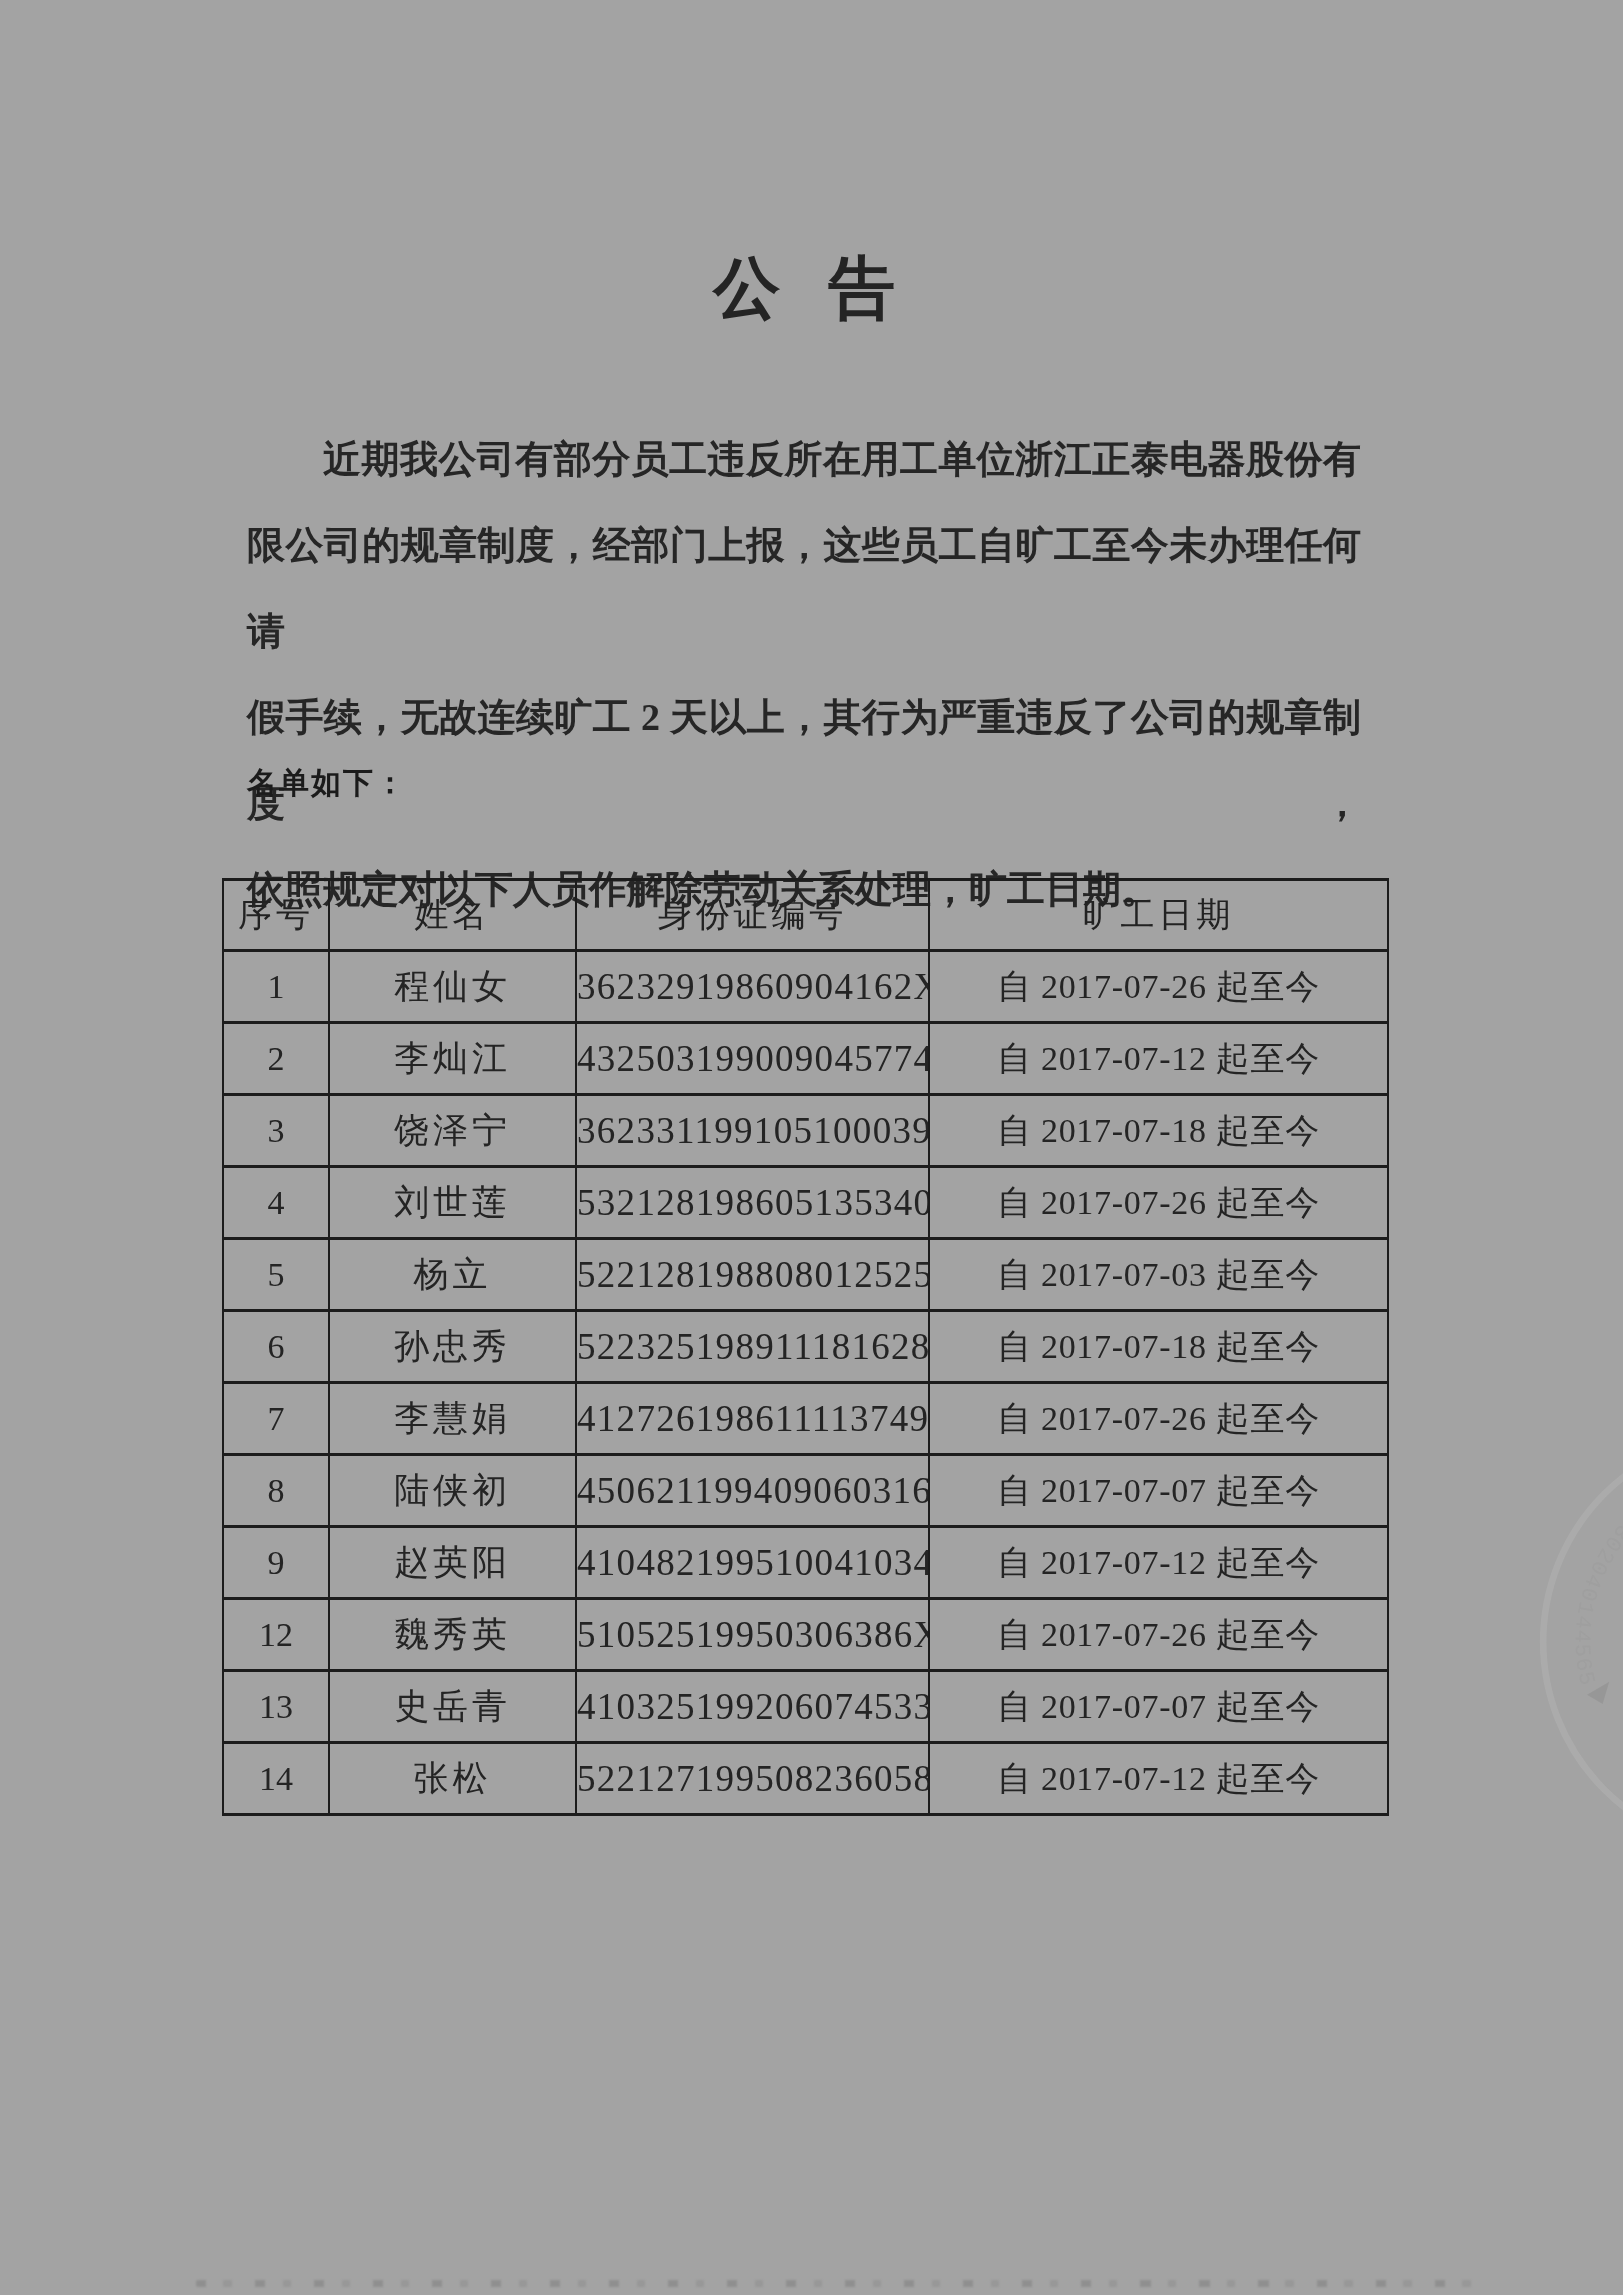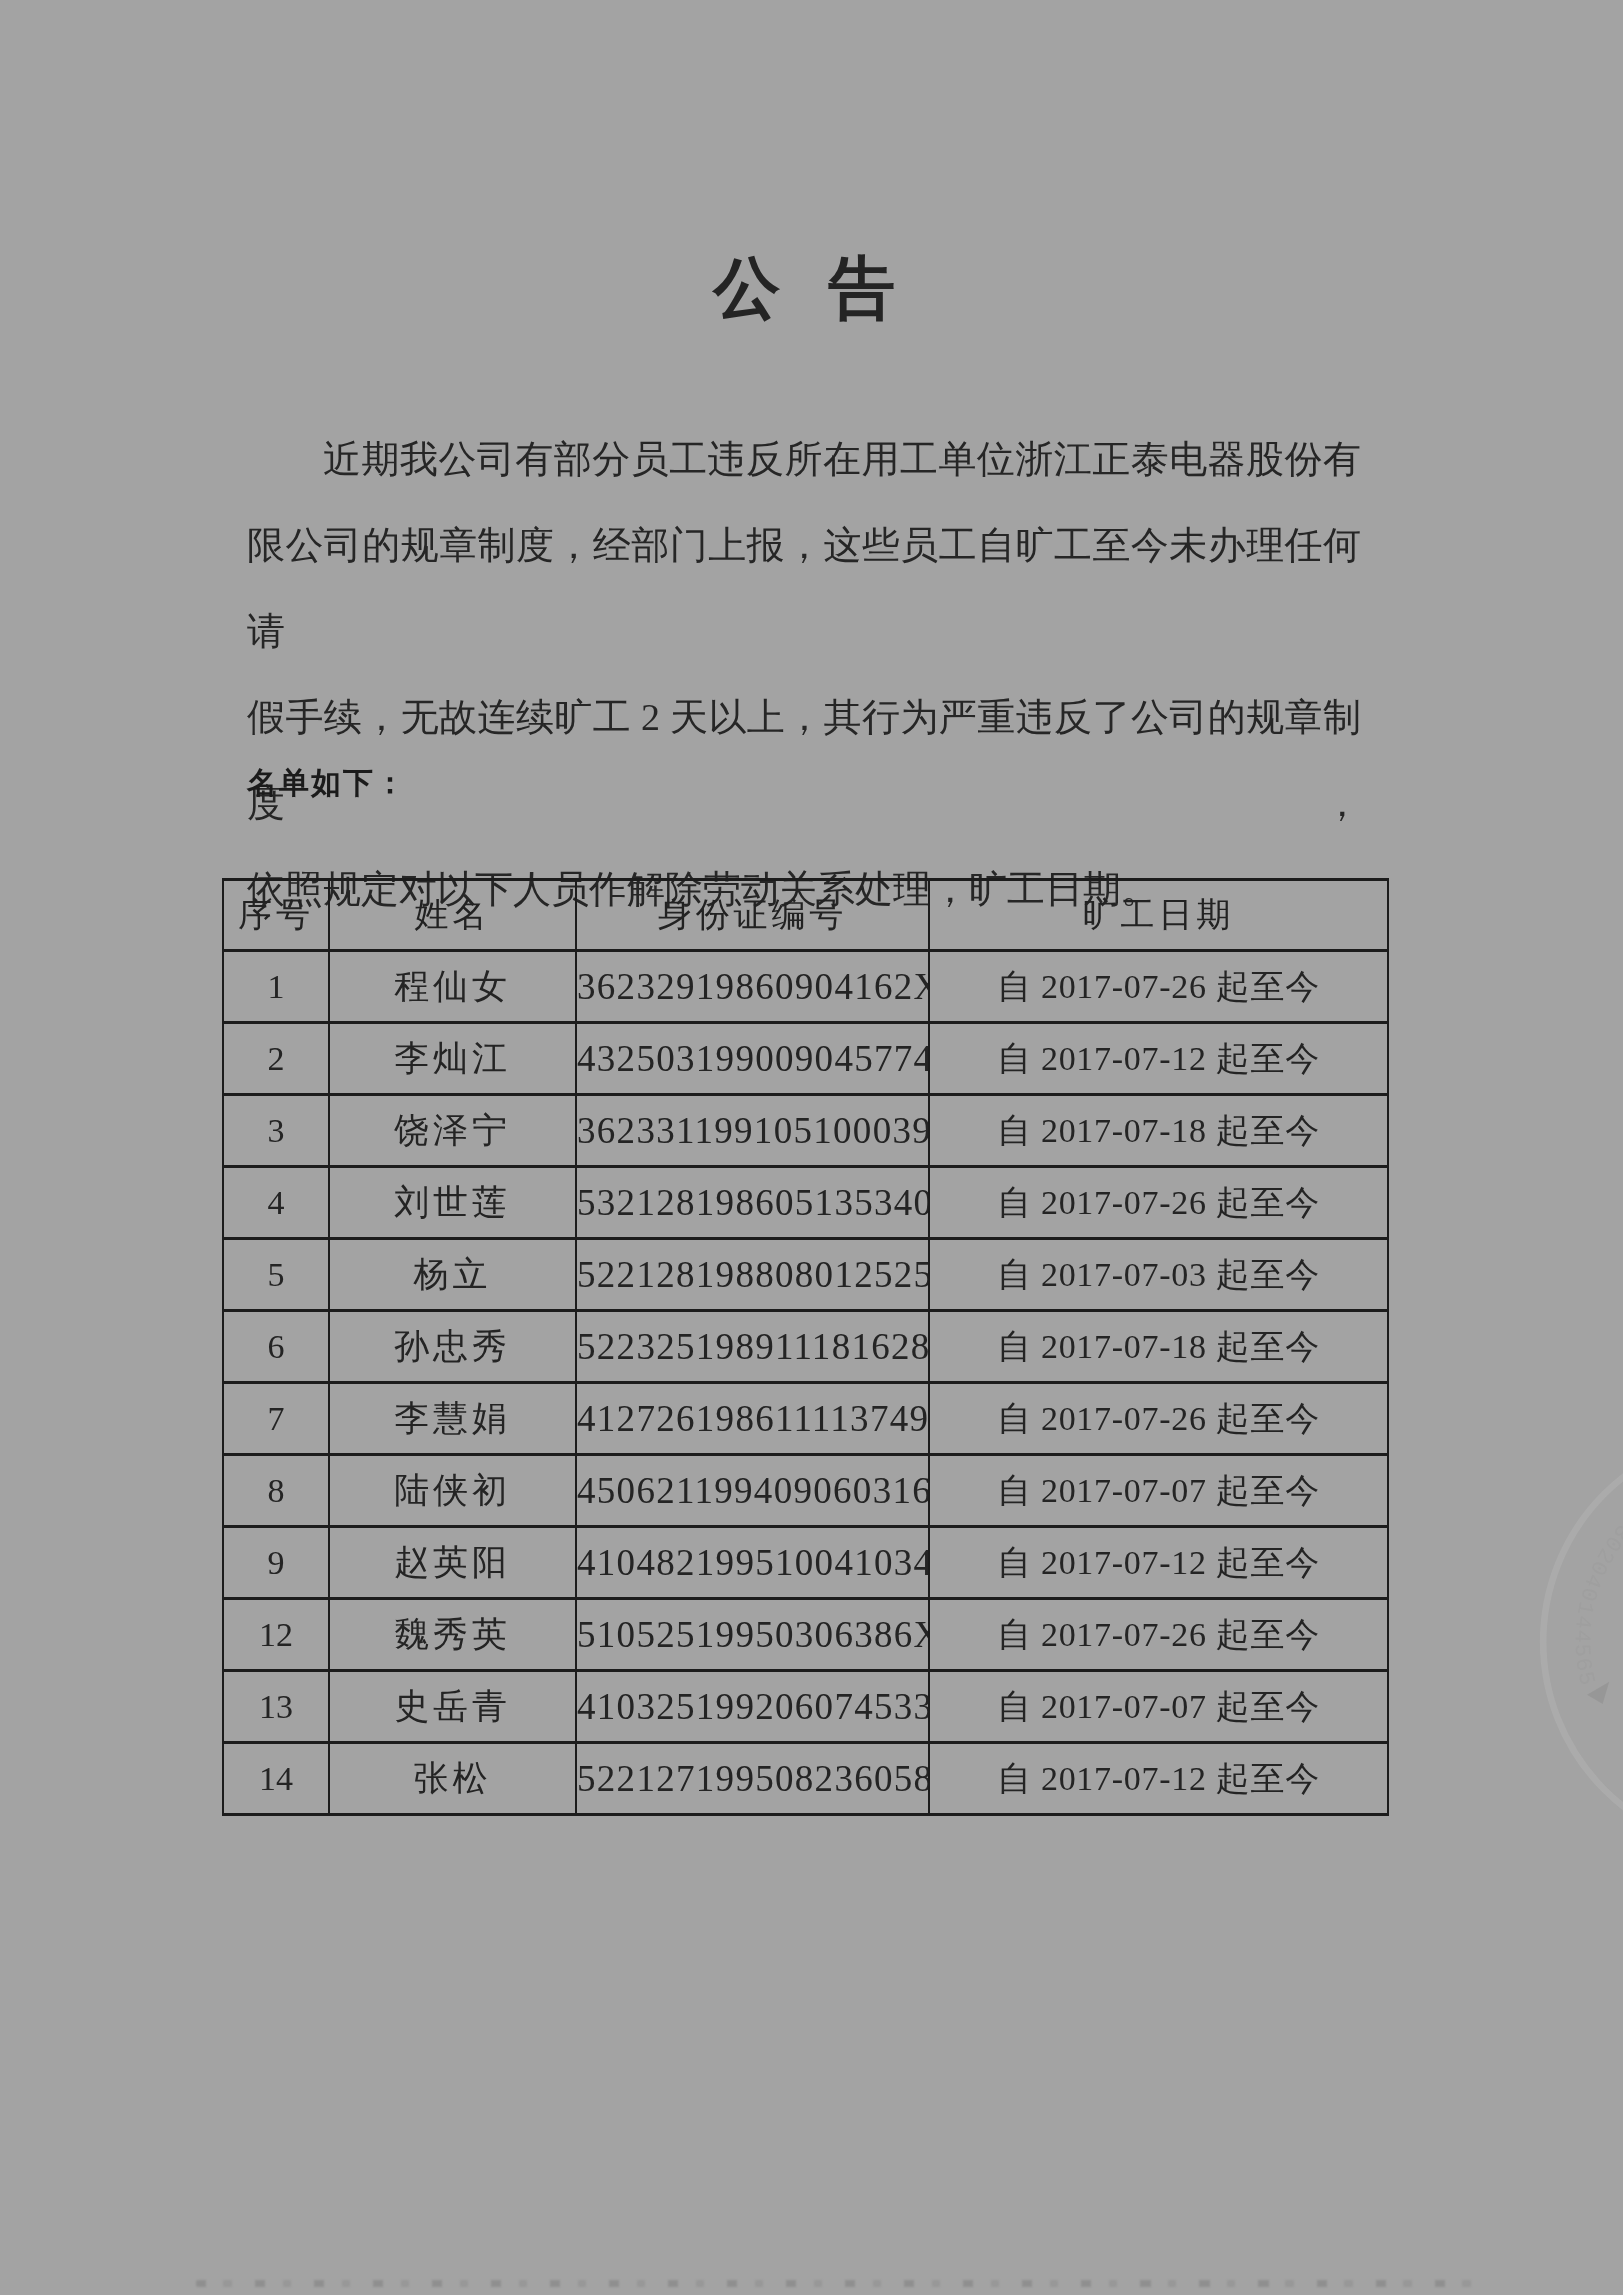--- a/index.html
+++ b/index.html
@@ -28,21 +28,21 @@
   }
   .paragraph {
     position: absolute;
     left: 247px;
     top: 416px;
     width: 1114px;
     font-size: 38px;
     line-height: 86px;
     color: #262626;
   }
-  .para-line { display: block; }
+  .para-line { display: block; font-weight: bold; }
   .para-line.fill { text-align: justify; text-align-last: justify; text-justify: inter-character; }
   .para-line.indent { text-indent: 76px; }
   .list-label {
     position: absolute;
     left: 247px;
     top: 763px;
     font-family: "Liberation Sans", "DejaVu Sans", sans-serif;
     font-size: 30px;
     font-weight: 700;
     letter-spacing: 2px;

